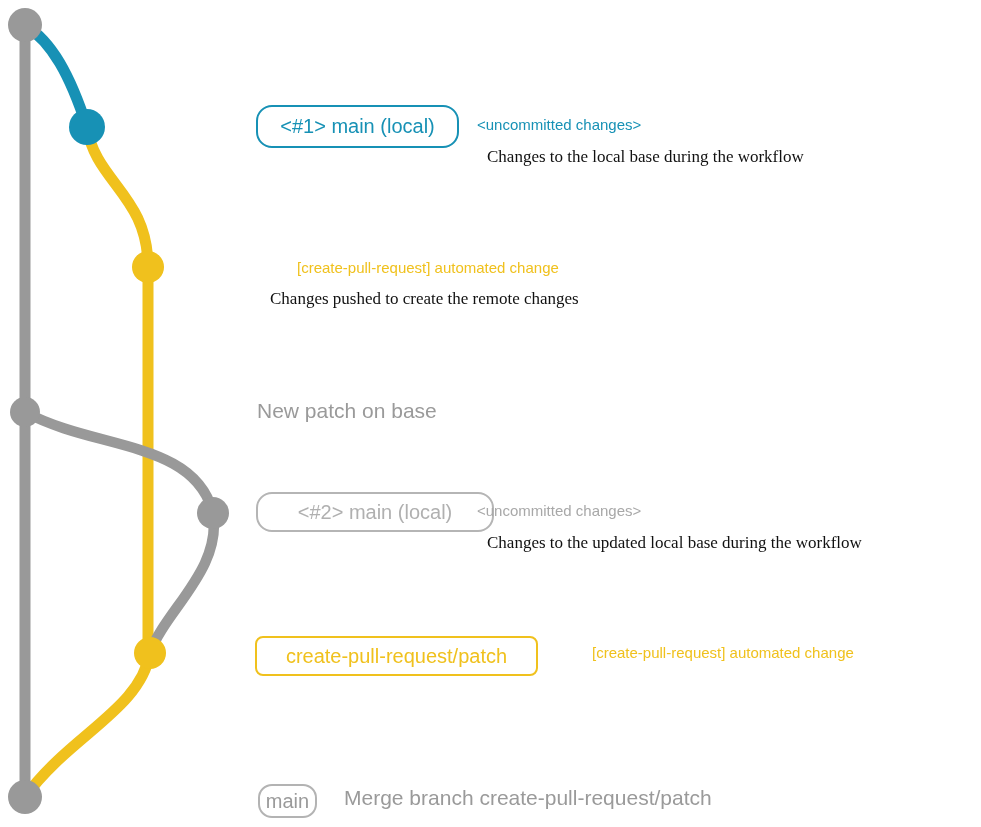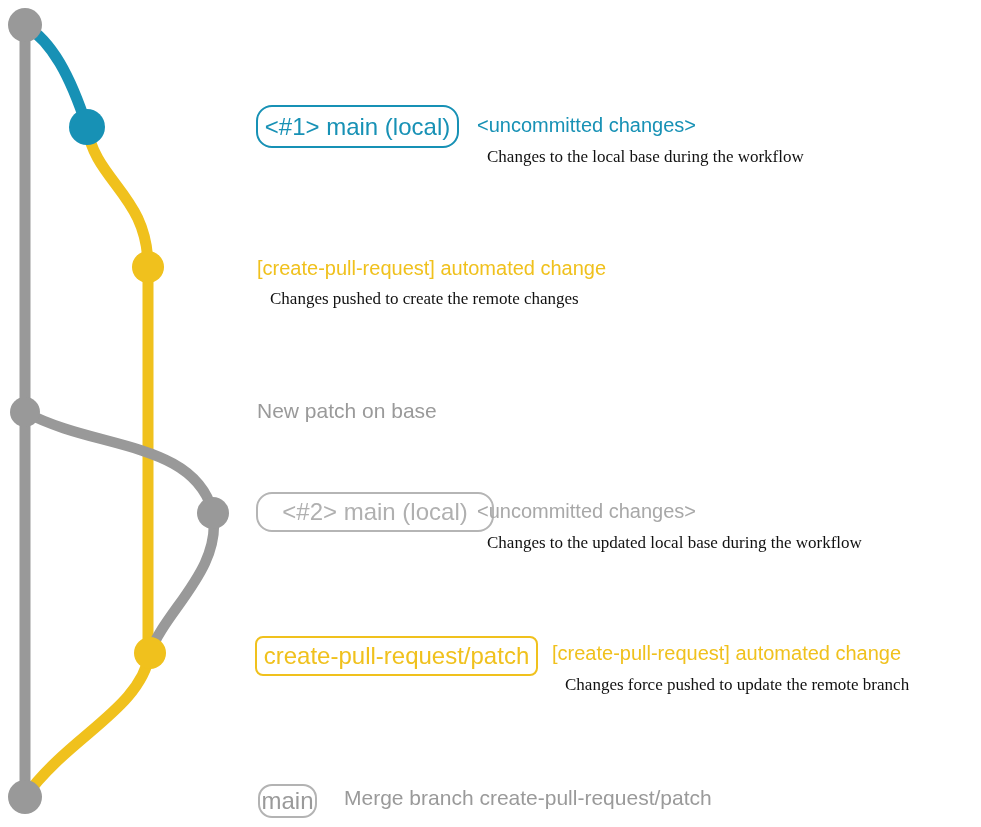--- a/index.html
+++ b/index.html
@@ -16,38 +16,38 @@
     color:#9a9a9a;
     font-size:21px;
     line-height:24px;
     white-space:nowrap;
   }
   .badge{
     position:absolute;
     display:flex;align-items:center;justify-content:center;
     border:2px solid #b3b3b3;
     border-radius:16px;
-    font-size:24px;
+    font-size:20px;
     white-space:nowrap;
     box-sizing:border-box;
     background:#fff;
   }
   .badge.blue{border-color:#1791b5;color:#1791b5;}
   .badge.gray{border-color:#b5b5b5;color:#b0b0b0;}
   .badge.yellow{border-color:#f0c11d;color:#f0c11d;}
   .badge.gray-dark{border-color:#b3b3b3;color:#9a9a9a;}
   .title{
     position:absolute;
-    font-size:20px;
+    font-size:15px;
     line-height:24px;
     white-space:nowrap;
   }
   .title.blue{color:#1791b5;}
   .title.gray{color:#a8a8a8;}
-  .title.yellow{color:#f0c11d;}
+  .title.yellow{color:#f0c11d;margin-left:40px;}
   .desc{
     position:absolute;
     font-family:"Liberation Serif", serif;
     color:#111111;
     font-size:17px;
     line-height:22px;
     white-space:nowrap;
   }
 </style>
 </head>
@@ -87,18 +87,17 @@
   <div class="desc" style="left:270px;top:288px;">Changes pushed to create the remote changes</div>
 
   <div class="caption" style="left:257px;top:399px;">New patch on base</div>
 
   <div class="badge gray" style="left:256px;top:492px;width:238px;height:40px;">&lt;#2&gt; main (local)</div>
   <div class="title gray" style="left:477px;top:499px;">&lt;uncommitted changes&gt;</div>
   <div class="desc" style="left:487px;top:532px;">Changes to the updated local base during the workflow</div>
 
   <div class="badge yellow" style="left:255px;top:636px;width:283px;height:40px;border-radius:8px;">create-pull-request/patch</div>
   <div class="title yellow" style="left:552px;top:641px;">[create-pull-request] automated change</div>
-  <div class="desc" style="left:565px;top:674px;">Changes force pushed to update the remote branch</div>
 
   <div class="badge gray-dark" style="left:258px;top:784px;width:59px;height:34px;border-radius:14px;">main</div>
   <div class="caption" style="left:344px;top:786px;">Merge branch create-pull-request/patch</div>
 
 </div>
 
 </body></html>

